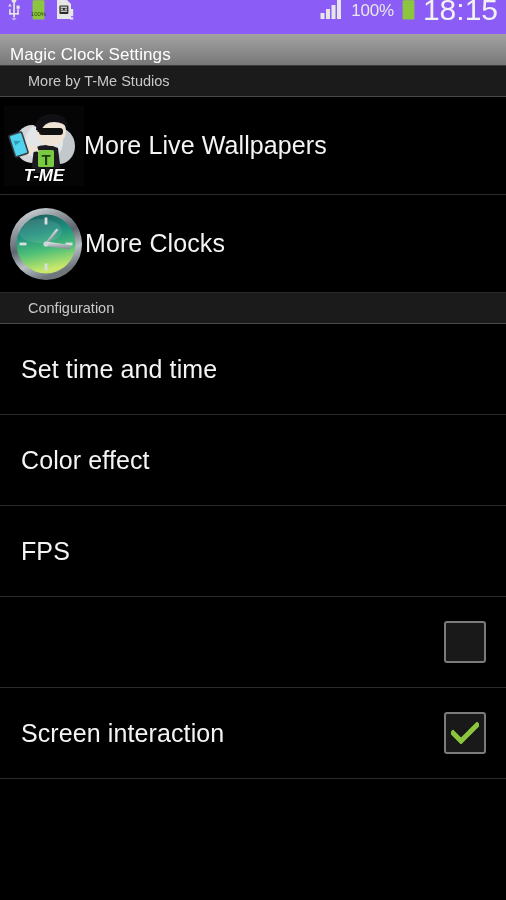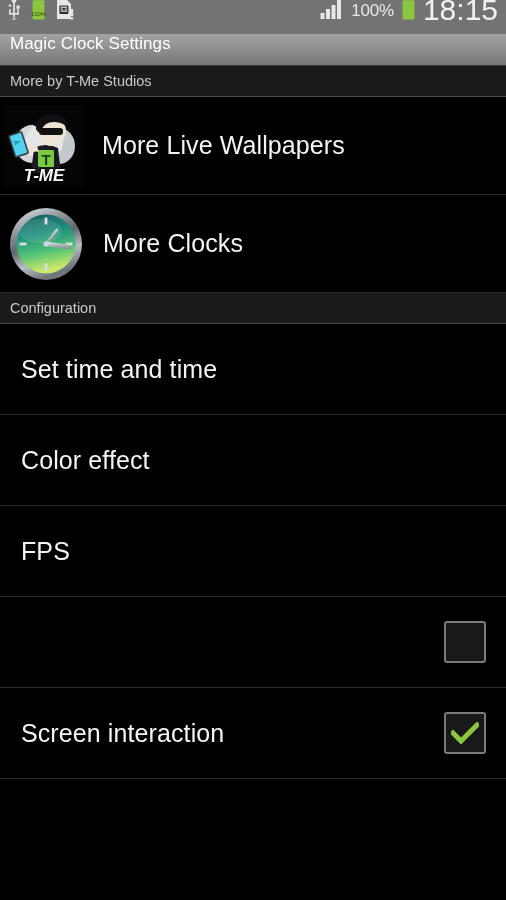--- a/index.html
+++ b/index.html
@@ -1,55 +1,55 @@
 <!DOCTYPE html>
 <html><head>
 <meta charset="utf-8">
 <style>
   * { margin:0; padding:0; box-sizing:border-box; }
   html,body { width:506px; height:900px; background:#000; overflow:hidden; }
   body { font-family:"Liberation Sans", sans-serif; color:#fff; -webkit-font-smoothing:antialiased; }
 
   
   .statusbar{
-    height:34px; background:#737373; display:flex; align-items:center;
+    height:34px; background:#8b5cf6; display:flex; align-items:center;
     padding:0 8px 13px 6px; position:relative;
   }
   .sb-left{ display:flex; align-items:center; gap:9px; }
   .sb-right{ display:flex; align-items:center; gap:7px; margin-left:auto; }
   .sb-icon{ display:block; }
   .pct{ font-size:17px; color:#e8e8e8; letter-spacing:-0.2px; font-family:"Liberation Sans",sans-serif; }
   .clock{ font-size:30px; color:#f2f2f2; letter-spacing:0px; line-height:1; padding-bottom:2px;}
 
   
   .titlebar{
     height:32px;
     background:linear-gradient(to bottom,#a2a2a2 0%,#949494 35%,#858585 70%,#777 100%);
     border-bottom:1px solid #3a3a3a;
-    display:flex; align-items:flex-start; padding-left:10px;
+    display:flex; align-items:flex-end; padding-left:10px;
   }
   .titlebar .t{ font-size:17px; color:#fff; font-weight:400; letter-spacing:.1px; }
 
   
   .section{
     height:31px; background:#1b1b1b; display:flex; align-items:center;
-    padding-left:10px; border-bottom:1px solid #4a4a4a;
+    padding-left:28px; border-bottom:1px solid #4a4a4a;
   }
   .section .s{ font-size:14.5px; color:#c9c9c9; }
 
   
   .row{
     display:flex; align-items:center; width:100%;
     border-bottom:1px solid #2b2b2b; background:#000;
   }
   .row.icon-row{ height:98px; padding-left:4px; }
   .row.text-row{ height:91px; padding-left:21px; }
   .row.check-row{ height:91px; padding-left:21px; padding-right:20px; }
   .row .label{ font-size:25px; color:#f4f4f4; font-weight:400; letter-spacing:.1px; }
-  .row.icon-row .label{ margin-left:18px; }
+  .row.icon-row .label{ }
   .row .spacer{ flex:1 1 auto; }
 
   
   .checkbox{
     width:42px; height:42px; background:#191919;
     border:2px solid #7b7b7b; border-radius:3px;
     display:flex; align-items:center; justify-content:center; flex:0 0 auto;
   }
   .check-glyph{ display:none; }
   .checkbox.checked .check-glyph{ display:block; }

